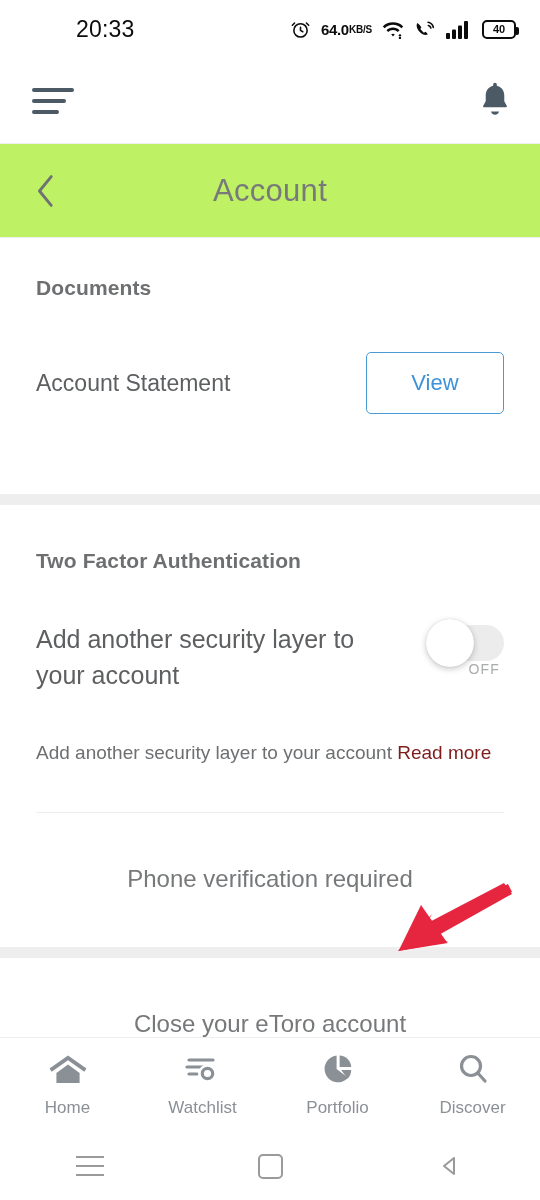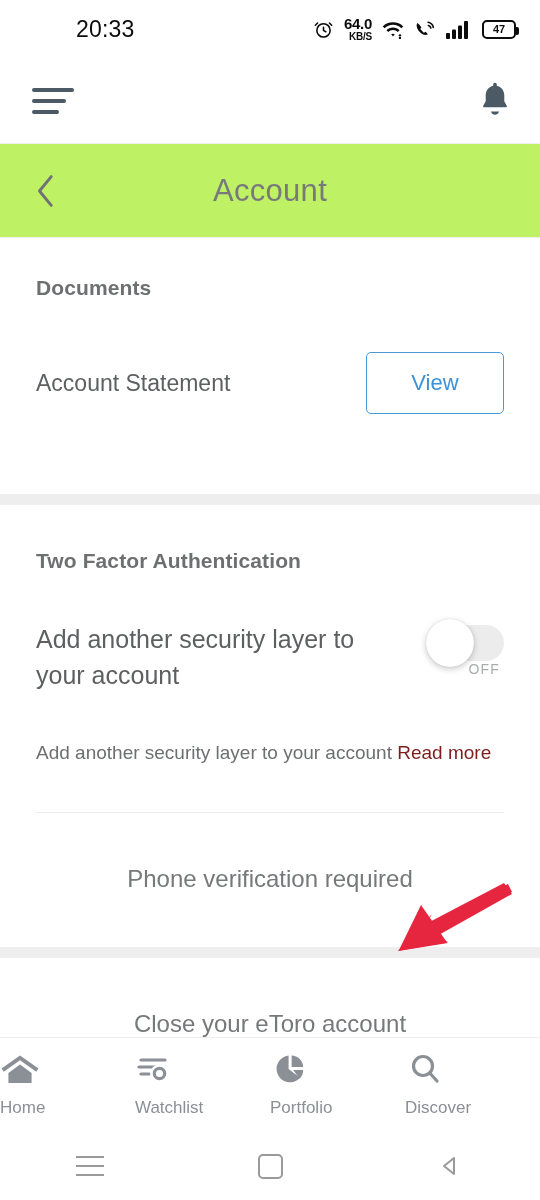--- a/index.html
+++ b/index.html
@@ -15,21 +15,21 @@
   .statusbar {
     height:58px; display:flex; align-items:center;
     justify-content:space-between; padding:0 24px 0 0; background:#fff;
   }
   .status-time {
     font-size:23px; color:#0c0c0c; font-weight:400;
     letter-spacing:.2px; padding-left:76px;
   }
   .status-icons { display:flex; align-items:center; gap:10px; }
   .status-icons svg { display:block; }
-  .netspeed { display:flex; flex-direction:column; align-items:flex-end; line-height:1; }
+  .netspeed { display:flex; flex-direction:row; align-items:center; line-height:1; }
   .netspeed .v { font-size:15px; font-weight:700; color:#0c0c0c; letter-spacing:-.3px; }
   .netspeed .u { font-size:10px; font-weight:700; color:#0c0c0c; letter-spacing:-.2px; margin-top:1px; }
   .batt { position:relative; width:34px; height:19px; border:2px solid #0c0c0c; border-radius:5px;
           display:flex; align-items:center; justify-content:center; }
   .batt:after { content:""; position:absolute; right:-5px; top:5px; width:3px; height:8px;
                 background:#0c0c0c; border-radius:0 2px 2px 0; }
   .batt span { font-size:11px; font-weight:600; color:#0c0c0c; }
 
   
   .appbar { height:85px; display:flex; align-items:center; justify-content:space-between;
@@ -79,21 +79,21 @@
   .phone-verif { text-align:center; font-size:24px; color:#76787a; font-weight:300; padding:52px 0 54px; }
 
   .close-sec { padding:52px 0 54px; text-align:center; }
   .close-link { font-size:24px; color:#76787a; font-weight:300; cursor:pointer;margin-top:20px; }
 
   .arrow { position:absolute; left:0; top:0; pointer-events:none; }
 
   
   .tabbar { position:absolute; left:0; bottom:68px; width:540px; height:95px; background:#fff;
             border-top:1px solid #eeeeee; display:flex; align-items:center; }
-  .tab { flex:1; display:flex; flex-direction:column; align-items:flex-start; gap:9px; cursor:pointer; }
+  .tab { flex:1; display:flex; flex-direction:column; align-items:center; gap:9px; cursor:pointer; }
   .tab .lbl { font-size:17px; color:#8a9096; font-weight:300; }
 
   
   .navbar { position:absolute; left:0; bottom:0; width:540px; height:68px; background:#fff;
             display:flex; align-items:center; }
   .navbtn { flex:1; display:flex; align-items:center; justify-content:center; cursor:pointer; }
   .nav-recents { display:flex; flex-direction:column; gap:7px; }
   .nav-recents i { display:block; width:28px; height:2px; background:#9a9a9a; }
   .nav-home { width:25px; height:25px; border:2px solid #9a9a9a; border-radius:5px; }
 </style>
@@ -134,21 +134,21 @@
       </span>
       <span>
         <svg width="26" height="19" viewBox="0 0 26 19" fill="#0c0c0c">
           <rect x="0" y="13" width="4" height="6" rx="1"></rect>
           <rect x="6" y="9.5" width="4" height="9.5" rx="1"></rect>
           <rect x="12" y="5.5" width="4" height="13.5" rx="1"></rect>
           <rect x="18" y="1" width="4" height="18" rx="1"></rect>
         </svg>
       </span>
       <span class="batt">
-        <span>47</span>
+        <span>40</span>
       </span>
     </div>
   </div>
 
   <div class="appbar">
     <div class="hamburger">
       <i></i>
       <i></i>
       <i></i>
     </div>

